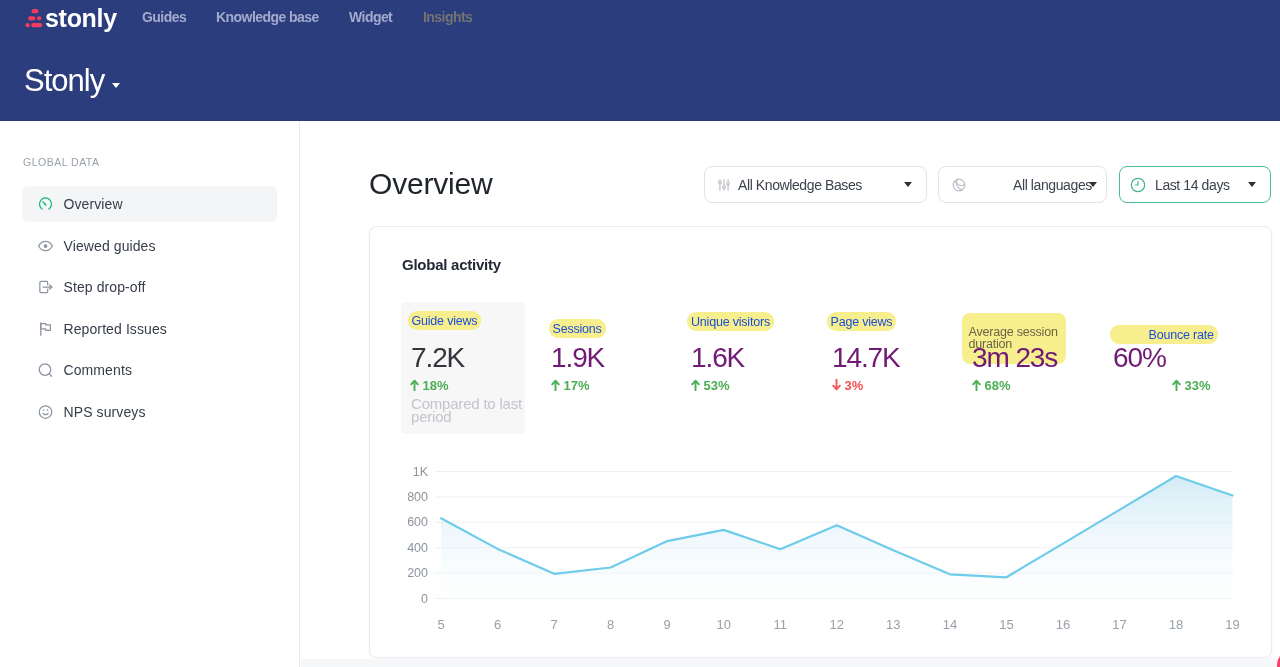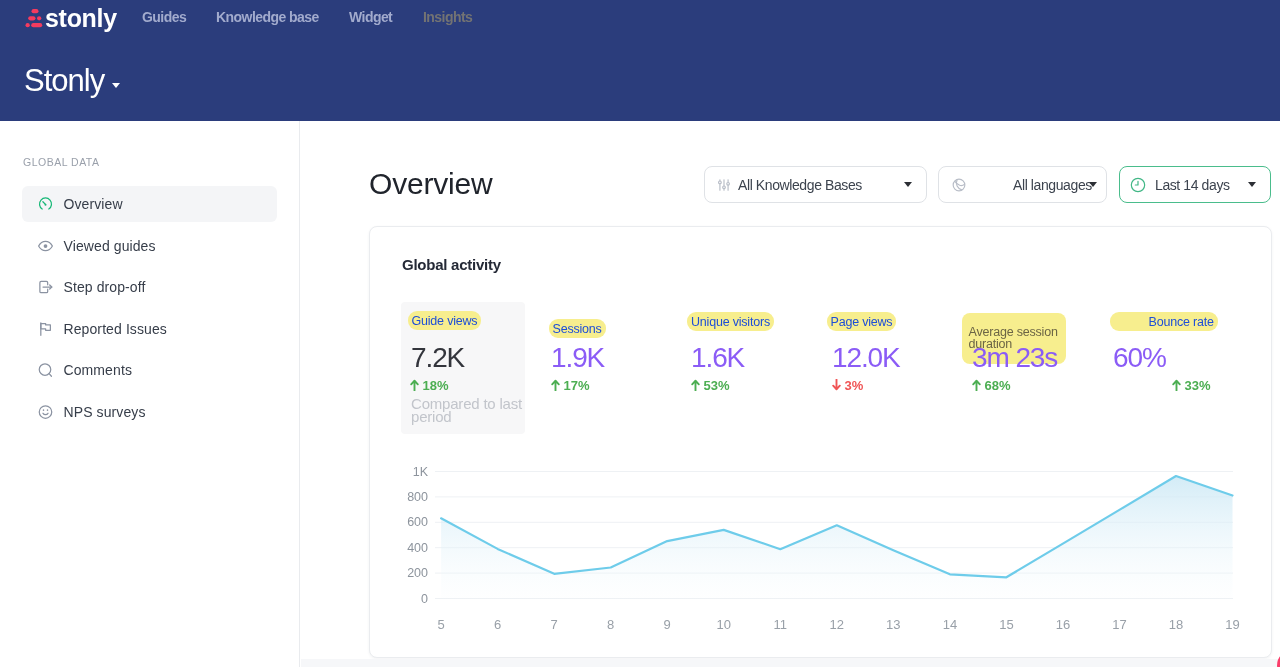--- a/index.html
+++ b/index.html
@@ -25,21 +25,21 @@
   .dd { position:absolute; top:166px; height:37px; background:#fff; border:1px solid #dfe2e6; border-radius:8px; }
   .dd .lbl { position:absolute; top:50%; transform:translateY(-50%); font-size:14px; color:#3c434e; white-space:nowrap; letter-spacing:-0.4px; }
   .dd svg.icon { position:absolute; top:50%; transform:translateY(-50%); }
   .ddcaret { position:absolute; top:50%; margin-top:-2.5px; width:0; height:0; border-left:4.5px solid transparent; border-right:4.5px solid transparent; border-top:5.5px solid #2c2f35; }
   #card { position:absolute; left:369px; top:226px; width:903px; height:432px; background:#fff; border:1px solid #eaecef; border-radius:8px; box-shadow:0 1px 3px rgba(40,50,70,0.06); }
   #gact { position:absolute; left:402px; top:256px; font-size:15px; font-weight:700; color:#242936; letter-spacing:-0.25px; }
   
   #statbox1 { position:absolute; left:401px; top:302px; width:124px; height:132px; background:#f7f7f8; border-radius:4px; }
   .pill { position:absolute; display:inline-block; background:#f7ee8e; color:#1d4ed8; font-size:12.5px; line-height:16px; padding:1.5px 4px; border-radius:9px; white-space:nowrap; letter-spacing:-0.2px; }
   .pill2 { position:absolute; background:#f7ee8e; color:#6b6545; font-size:12.5px; line-height:11.5px; padding:14px 7px; border-radius:8px; width:104px; letter-spacing:-0.2px; }
-  .statval { position:absolute; top:344px; font-size:28px; line-height:28px; color:#8b5cf6; letter-spacing:-1.1px; }
+  .statval { position:absolute; top:344px; font-size:28px; line-height:28px; color:#701a75; letter-spacing:-1.1px; }
   .pct { position:absolute; top:378px; font-size:13px; font-weight:700; color:#4cae52; }
   .pct.red { color:#f05455; }
   #compared { position:absolute; left:411px; top:397px; width:112px; font-size:15px; line-height:13px; color:#c2c5cb; letter-spacing:-0.2px; }
 </style>
 </head>
 <body>
 <div id="header"></div>
 
 <svg class="abs" style="left:25px; top:8px;" width="20" height="20" viewBox="0 0 20 20">
   <g fill="#f43b5f">
@@ -160,32 +160,32 @@
       <path d="M4.5 11.5 L4.5 2.5 M1.2 5.3 L4.5 1.7 L7.8 5.3" stroke="currentColor" stroke-width="1.9" fill="none" stroke-linecap="round" stroke-linejoin="round"></path>
     </svg> 17%</div>
 
 <div class="pill" style="left:687px; top:312px;">Unique visitors</div>
 <div class="statval" style="left:691px;">1.6K</div>
 <div class="pct" style="left:691px;"><svg class="arr" width="9" height="12" viewBox="0 0 9 12" style="vertical-align:-1px;">
       <path d="M4.5 11.5 L4.5 2.5 M1.2 5.3 L4.5 1.7 L7.8 5.3" stroke="currentColor" stroke-width="1.9" fill="none" stroke-linecap="round" stroke-linejoin="round"></path>
     </svg> 53%</div>
 
 <div class="pill" style="left:826.5px; top:312px;">Page views</div>
-<div class="statval" style="left:832px;">12.0K</div>
+<div class="statval" style="left:832px;">14.7K</div>
 <div class="pct red" style="left:832px;"><svg class="arr" width="9" height="12" viewBox="0 0 9 12" style="vertical-align:-1px;">
       <path d="M4.5 0.5 L4.5 9.5 M1.2 6.7 L4.5 10.3 L7.8 6.7" stroke="currentColor" stroke-width="1.9" fill="none" stroke-linecap="round" stroke-linejoin="round"></path>
     </svg> 3%</div>
 
 <div class="pill2" style="left:961.5px; top:313px;">Average session duration</div>
 <div class="statval" style="left:972px;">3m 23s</div>
 <div class="pct" style="left:972px;"><svg class="arr" width="9" height="12" viewBox="0 0 9 12" style="vertical-align:-1px;">
       <path d="M4.5 11.5 L4.5 2.5 M1.2 5.3 L4.5 1.7 L7.8 5.3" stroke="currentColor" stroke-width="1.9" fill="none" stroke-linecap="round" stroke-linejoin="round"></path>
     </svg> 68%</div>
 
-<div class="pill" style="left:1109.5px; top:312px;padding-left:39px;">Bounce rate</div>
+<div class="pill" style="left:1109.5px; top:325px;padding-left:39px;">Bounce rate</div>
 <div class="statval" style="left:1113px;">60%</div>
 <div class="pct" style="left:1172px;"><svg class="arr" width="9" height="12" viewBox="0 0 9 12" style="vertical-align:-1px;">
       <path d="M4.5 11.5 L4.5 2.5 M1.2 5.3 L4.5 1.7 L7.8 5.3" stroke="currentColor" stroke-width="1.9" fill="none" stroke-linecap="round" stroke-linejoin="round"></path>
     </svg> 33%</div>
 
 <svg class="abs" style="left:380px; top:455px;" width="880" height="190" viewBox="380 455 880 190">
   <defs>
     <linearGradient id="areagrad" x1="0" y1="476" x2="0" y2="598.5" gradientUnits="userSpaceOnUse">
       <stop offset="0" stop-color="#cbe8f5" stop-opacity="0.85"></stop>
       <stop offset="1" stop-color="#f3fafd" stop-opacity="0.1"></stop>

